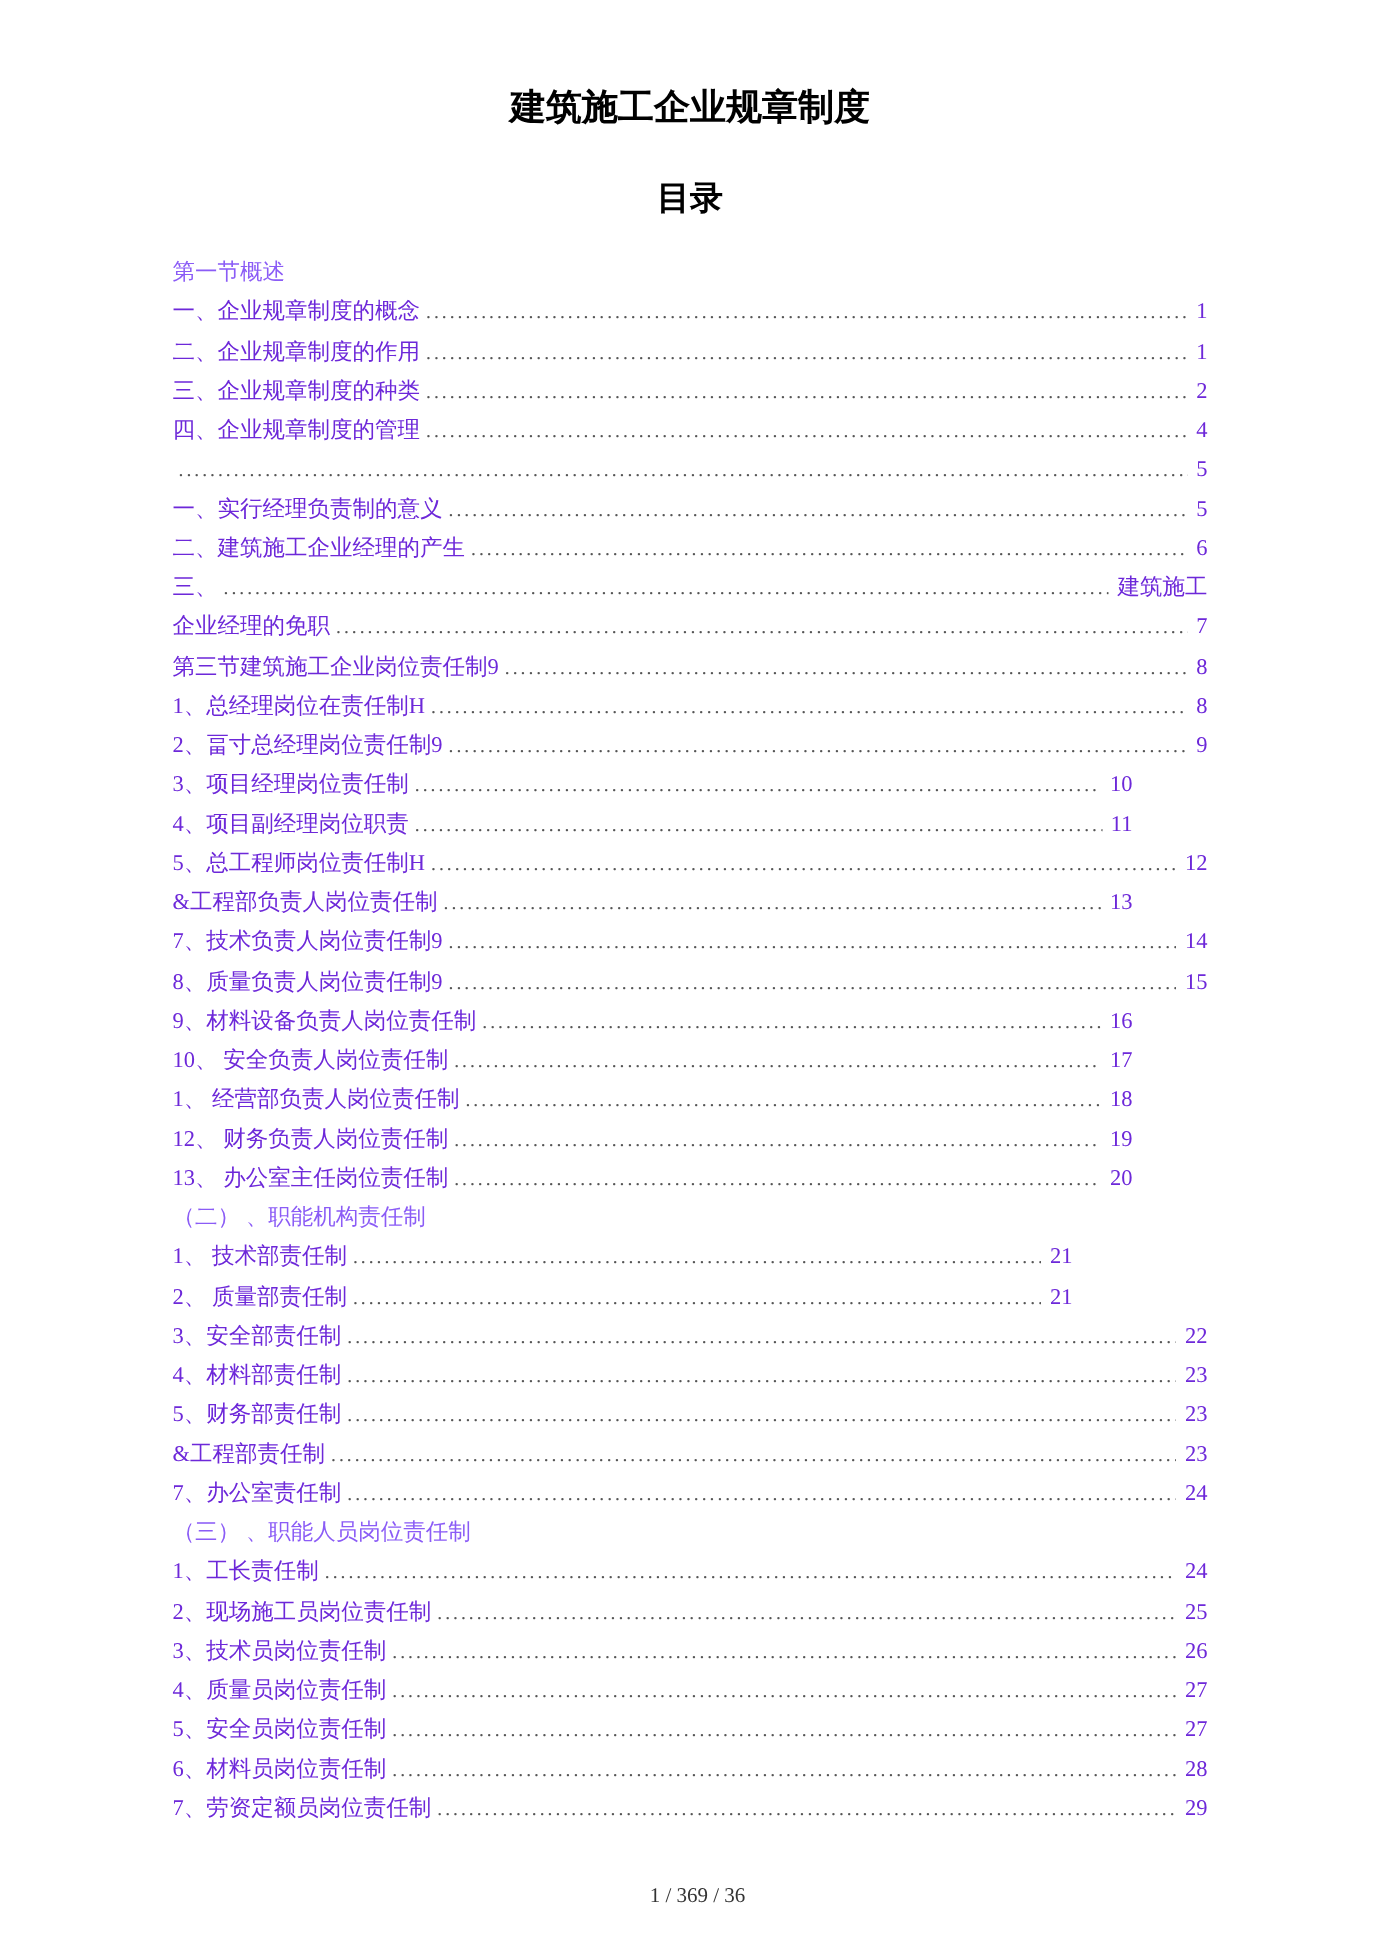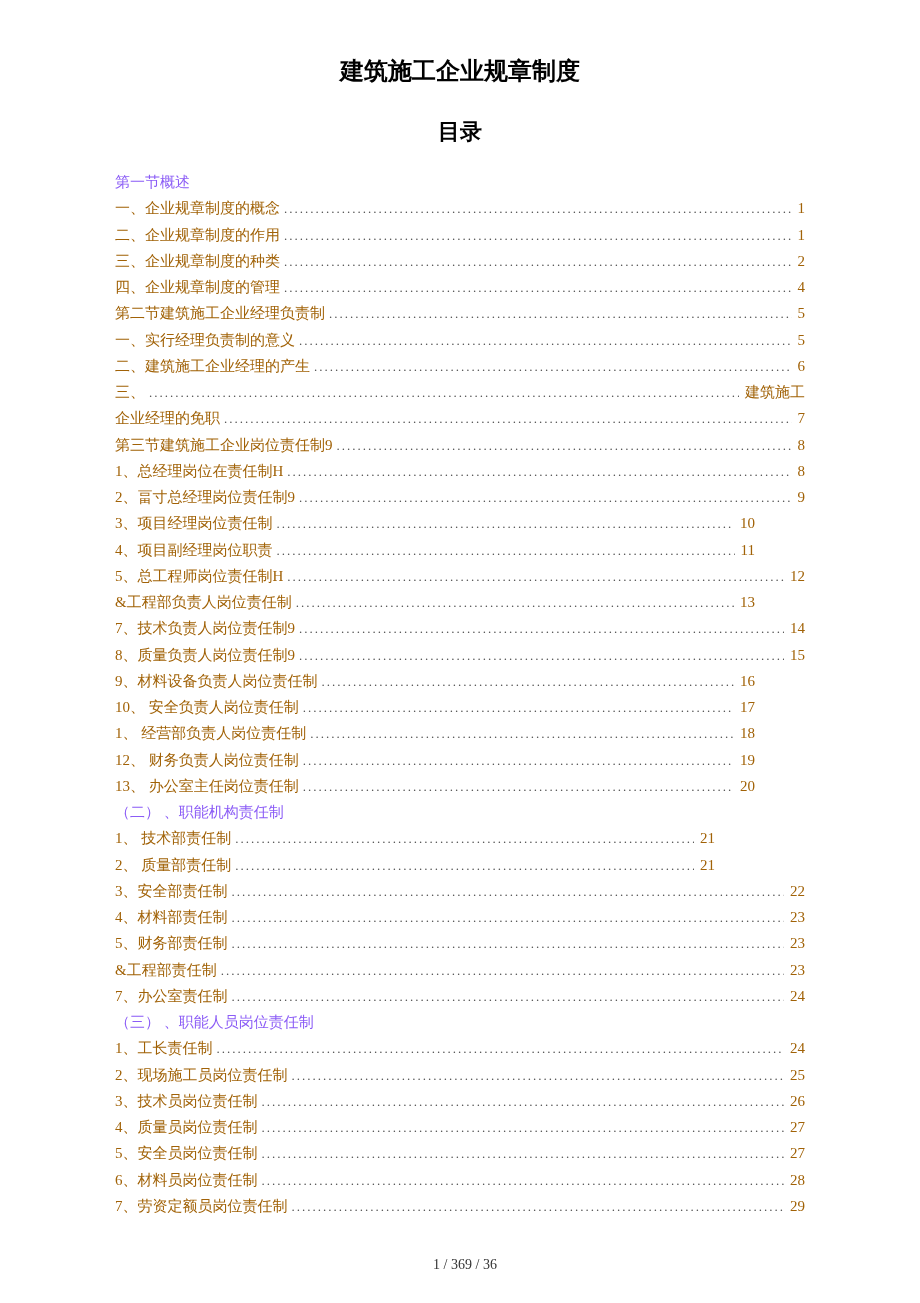--- a/index.html
+++ b/index.html
@@ -27,21 +27,21 @@
       font-size: 22px;
       font-weight: bold;
       margin-bottom: 22px;
       font-family: Liberation Mono, monospace;
     }
     .toc-line {
       display: flex;
       align-items: baseline;
       font-size: 15px;
       line-height: 1.75;
-      color: #a16207;
+      color: #6d28d9;
       white-space: nowrap;
     }
     .toc-label {
       flex-shrink: 0;
     }
     .toc-dots {
       flex: 1;
       overflow: hidden;
       letter-spacing: 2px;
       color: #555;
@@ -98,21 +98,20 @@
       <span class="toc-label">三、企业规章制度的种类</span>
       <span class="toc-dots"></span>
       <span class="toc-page">2</span>
     </div>
     <div class="toc-line">
       <span class="toc-label">四、企业规章制度的管理</span>
       <span class="toc-dots"></span>
       <span class="toc-page">4</span>
     </div>
     <div class="toc-line">
-      <span class="toc-label">第二节建筑施工企业经理负责制</span>
       <span class="toc-dots"></span>
       <span class="toc-page">5</span>
     </div>
     <div class="toc-line">
       <span class="toc-label">一、实行经理负责制的意义</span>
       <span class="toc-dots"></span>
       <span class="toc-page">5</span>
     </div>
     <div class="toc-line">
       <span class="toc-label">二、建筑施工企业经理的产生</span>

